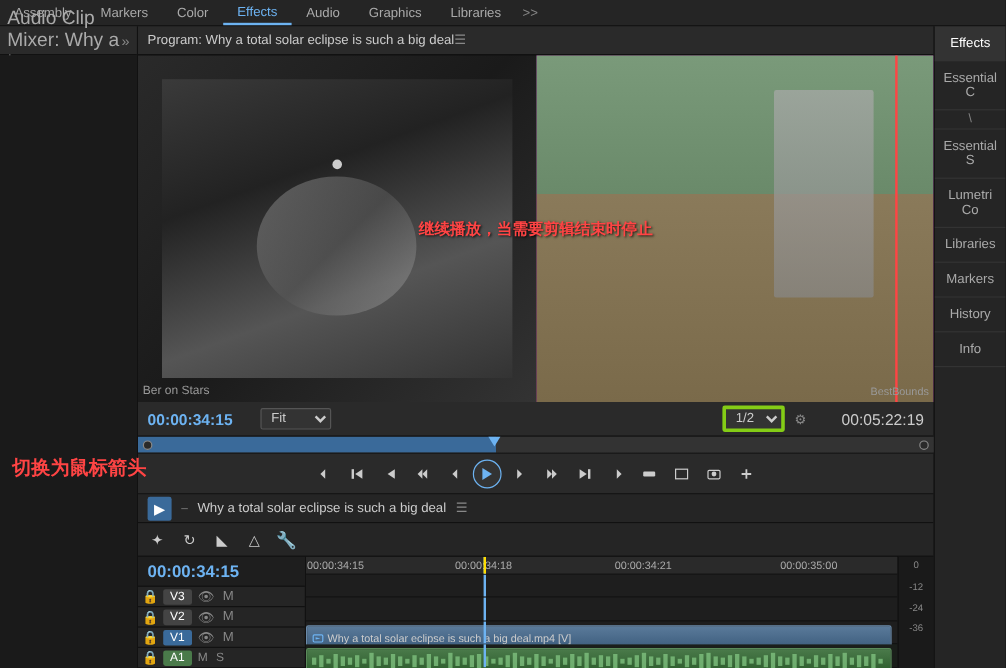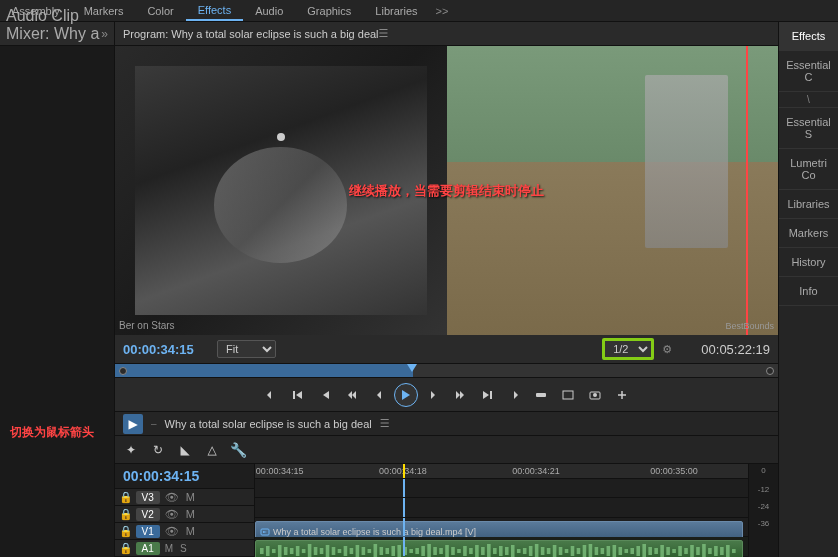--- a/index.html
+++ b/index.html
@@ -530,26 +530,25 @@
       color: #fff;
       background: #333;
     }
 
     
     .cursor-annotation {
       position: absolute;
       left: 10px;
       top: 380px;
       color: #ff4444;
-      font-size: 12px;
+      font-size: 16px;
       font-weight: bold;
       white-space: nowrap;
       z-index: 100;
       pointer-events: none;
-      margin-top: 44px;
     }
     .tool-btn {
       width: 32px;
       height: 26px;
       background: none;
       border: none;
       color: #aaa;
       cursor: pointer;
       display: flex;
       align-items: center;

